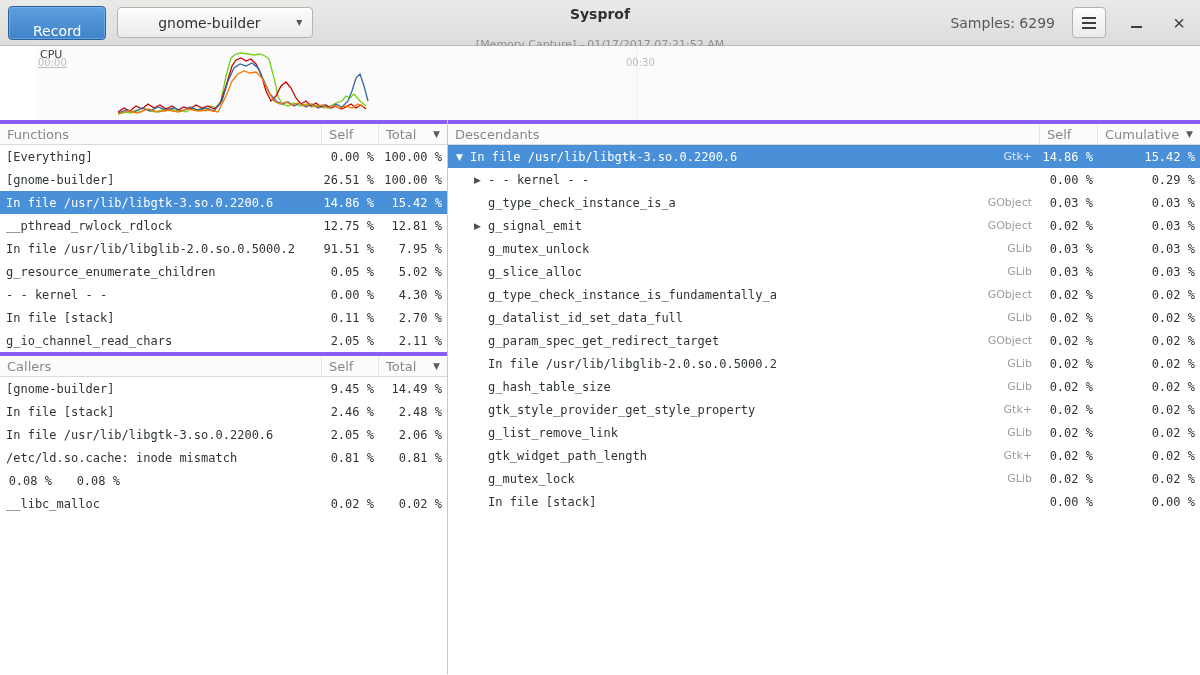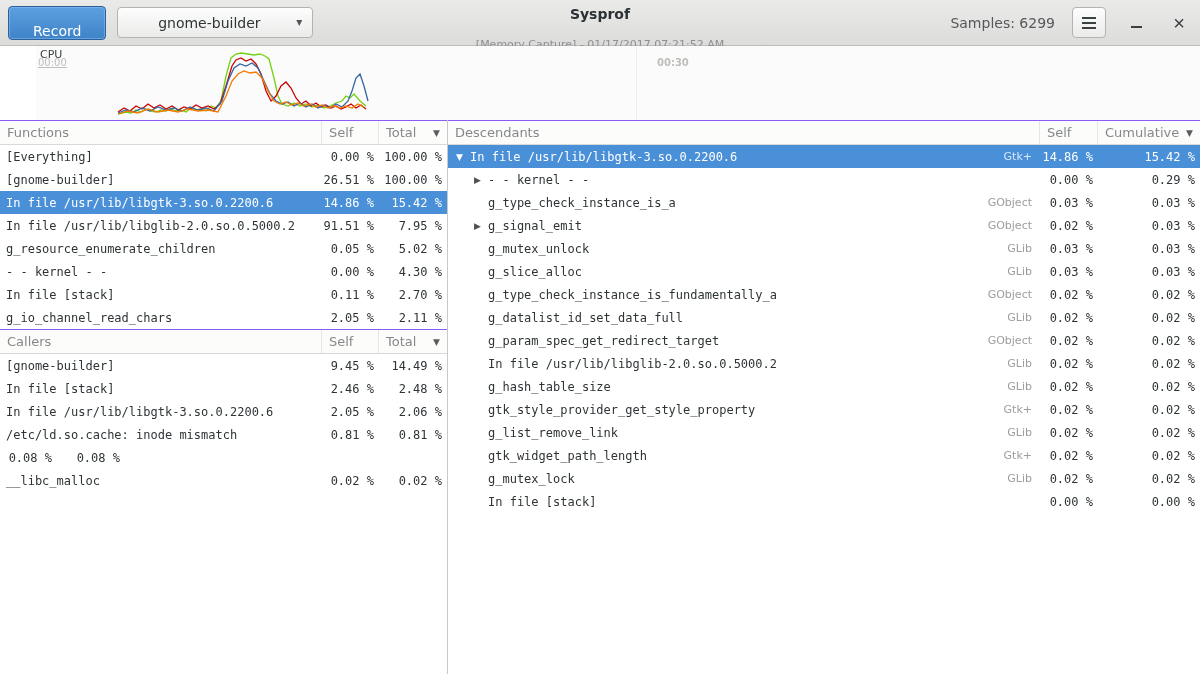--- a/index.html
+++ b/index.html
@@ -35,30 +35,30 @@
     display:flex; align-items:center; justify-content:center; cursor:pointer; }
   .min-icon { width:11px; height:1.5px; background:#3b4043; display:block; margin-top:9px; }
   .close-icon { font-size:20px; line-height:1; color:#3b4043; }
 
   
   .cpu-area { height:74px; position:relative; background:#fbfbfb;margin-left:36px; }
   .cpu-area svg { position:absolute; left:0; top:0; }
   .cpu-label { position:absolute; top:2px; left:4px; font-size:11px; color:#3a3f42; z-index:2; }
   .tl { position:absolute; top:11px; font-size:10px; color:#bdbdba; z-index:2; }
   .tl-start { left:2px;text-decoration:underline; }
-  .tl-mid { left:621px;font-weight:bold; }
+  .tl-mid { left:590px; }
   .grid-mid { position:absolute; left:600px; top:0; bottom:0; width:1px; background:#efefee; }
 
   
   .panes { display:flex; height:554px; }
   .left-pane { width:448px; border-right:1px solid #c9c9c7; background:#fff; }
   .right-pane { flex:1; background:#fff; }
 
   .thead { display:flex; height:25px; background:#fcfcfb; color:#85888a;
-    font-size:13px; border-top:1px solid #8b5cf6; border-bottom:1px solid #d9d9d7; }
+    font-size:13px; border-top:4px solid #8b5cf6; border-bottom:1px solid #d9d9d7; }
   .hcell { display:flex; align-items:center; padding:0 7px; height:100%;
     border-right:1px solid #e6e6e4; overflow:hidden; }
   .hcell:last-child { border-right:none; }
   .hgrow { flex:1; }
   .hself { width:57px; }
   .htotal { width:68px; }
   .dhself { width:58px; }
   .dhcum { width:102px; }
   .sort-arrow { margin-left:auto; font-size:9px; color:#5a5d5f; }
 
@@ -145,20 +145,25 @@
           <div class="cell cname">[gnome-builder]</div>
           <div class="cell cnum cself">26.51 %</div>
           <div class="cell cnum ctotal">100.00 %</div>
         </div>
         <div class="trow selected">
           <div class="cell cname">In file /usr/lib/libgtk-3.so.0.2200.6</div>
           <div class="cell cnum cself">14.86 %</div>
           <div class="cell cnum ctotal">15.42 %</div>
         </div>
         <div class="trow">
+          <div class="cell cname">__pthread_rwlock_rdlock</div>
+          <div class="cell cnum cself">12.75 %</div>
+          <div class="cell cnum ctotal">12.81 %</div>
+        </div>
+        <div class="trow">
           <div class="cell cname">In file /usr/lib/libglib-2.0.so.0.5000.2</div>
           <div class="cell cnum cself">91.51 %</div>
           <div class="cell cnum ctotal">7.95 %</div>
         </div>
         <div class="trow">
           <div class="cell cname">g_resource_enumerate_children</div>
           <div class="cell cnum cself">0.05 %</div>
           <div class="cell cnum ctotal">5.02 %</div>
         </div>
         <div class="trow">

